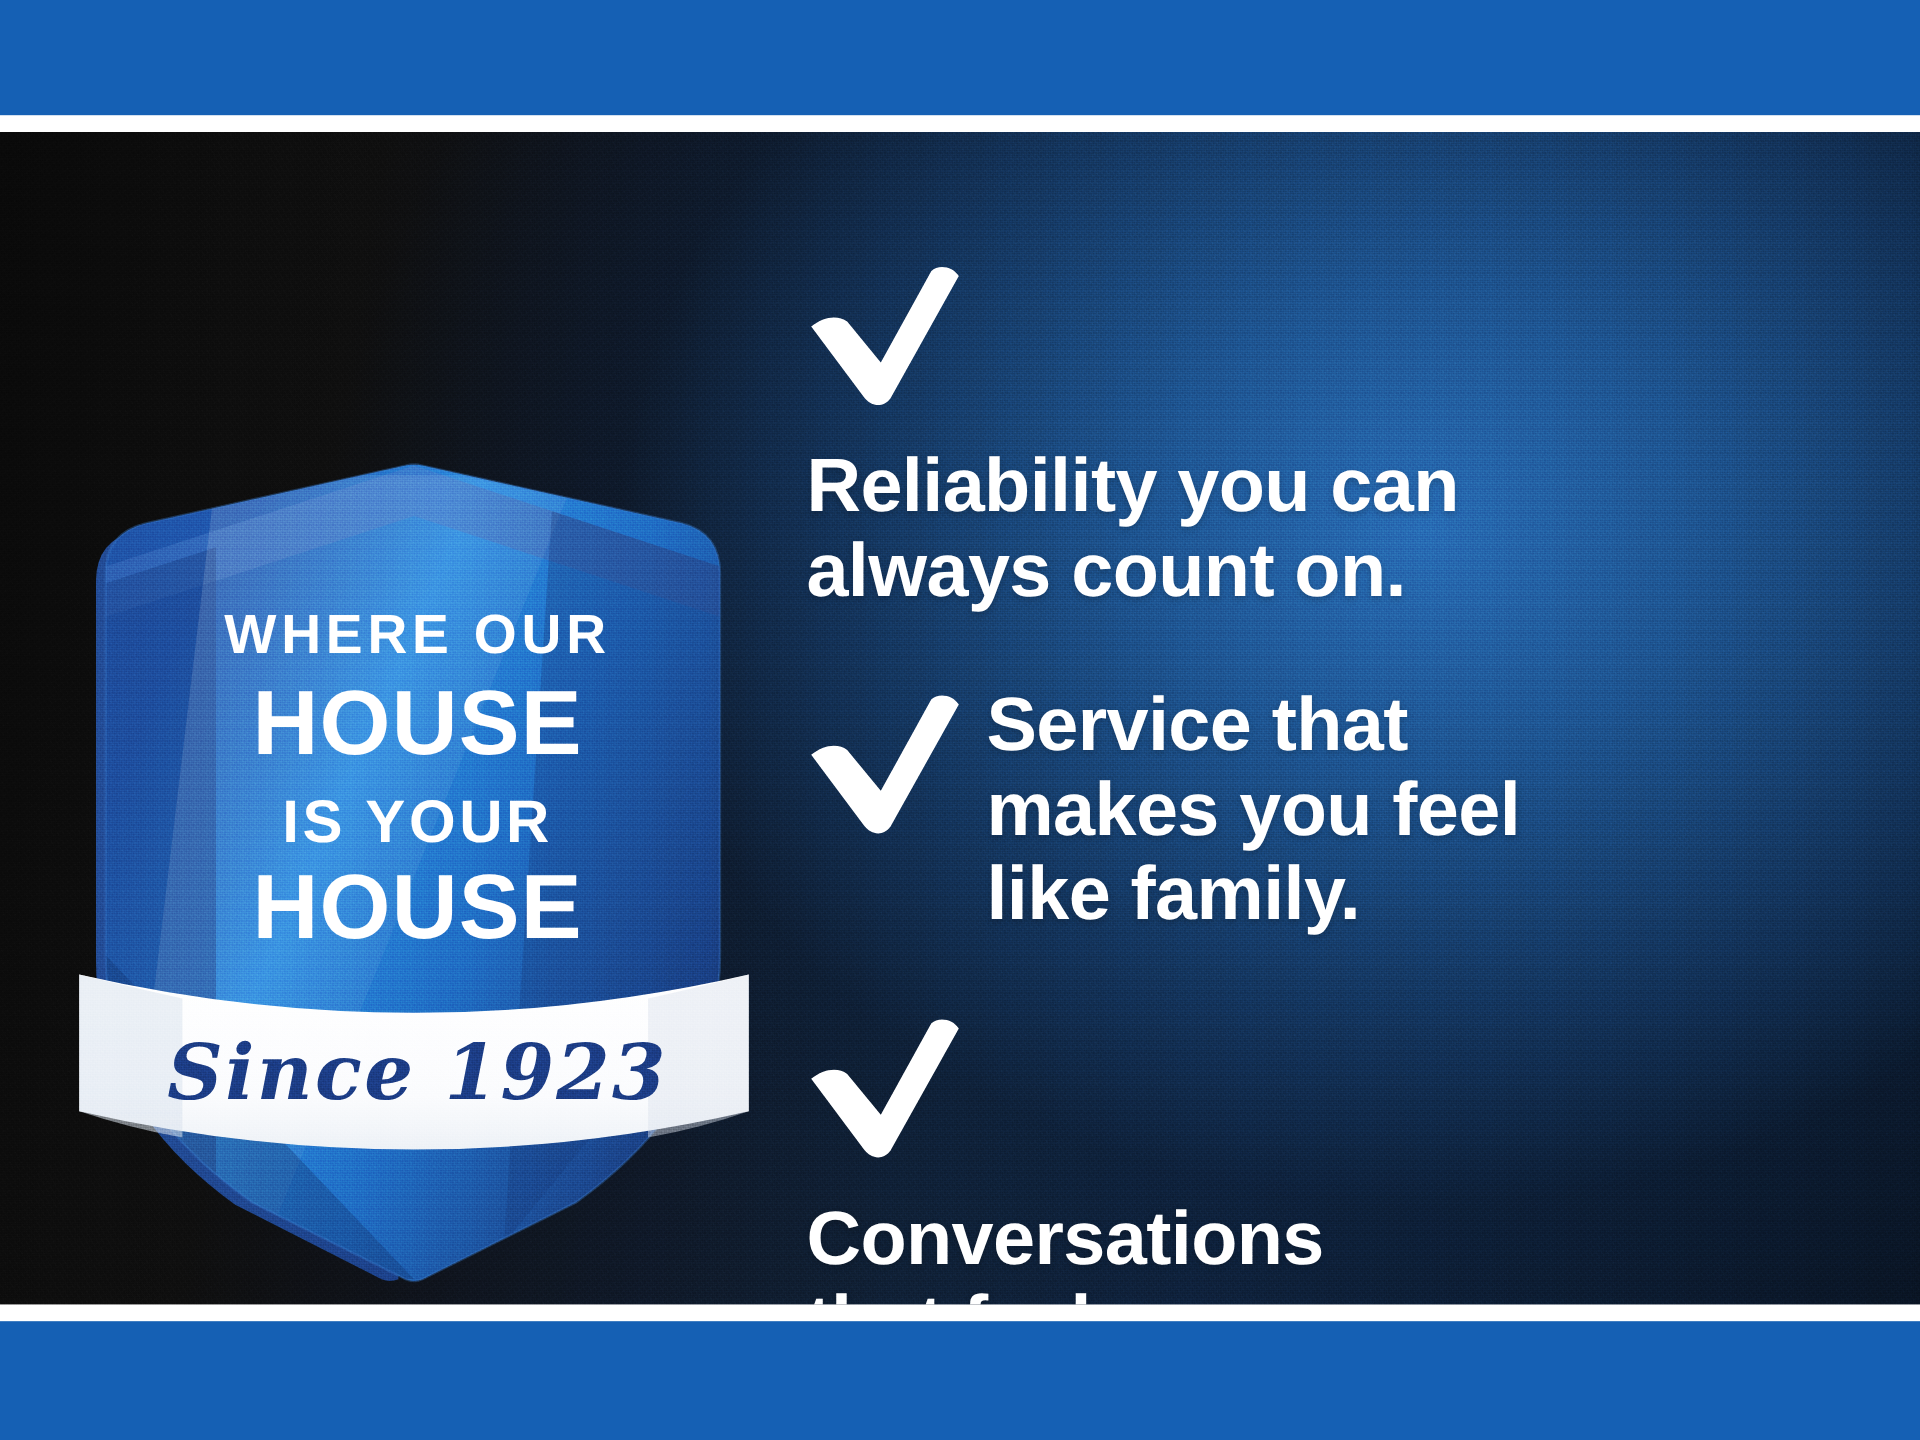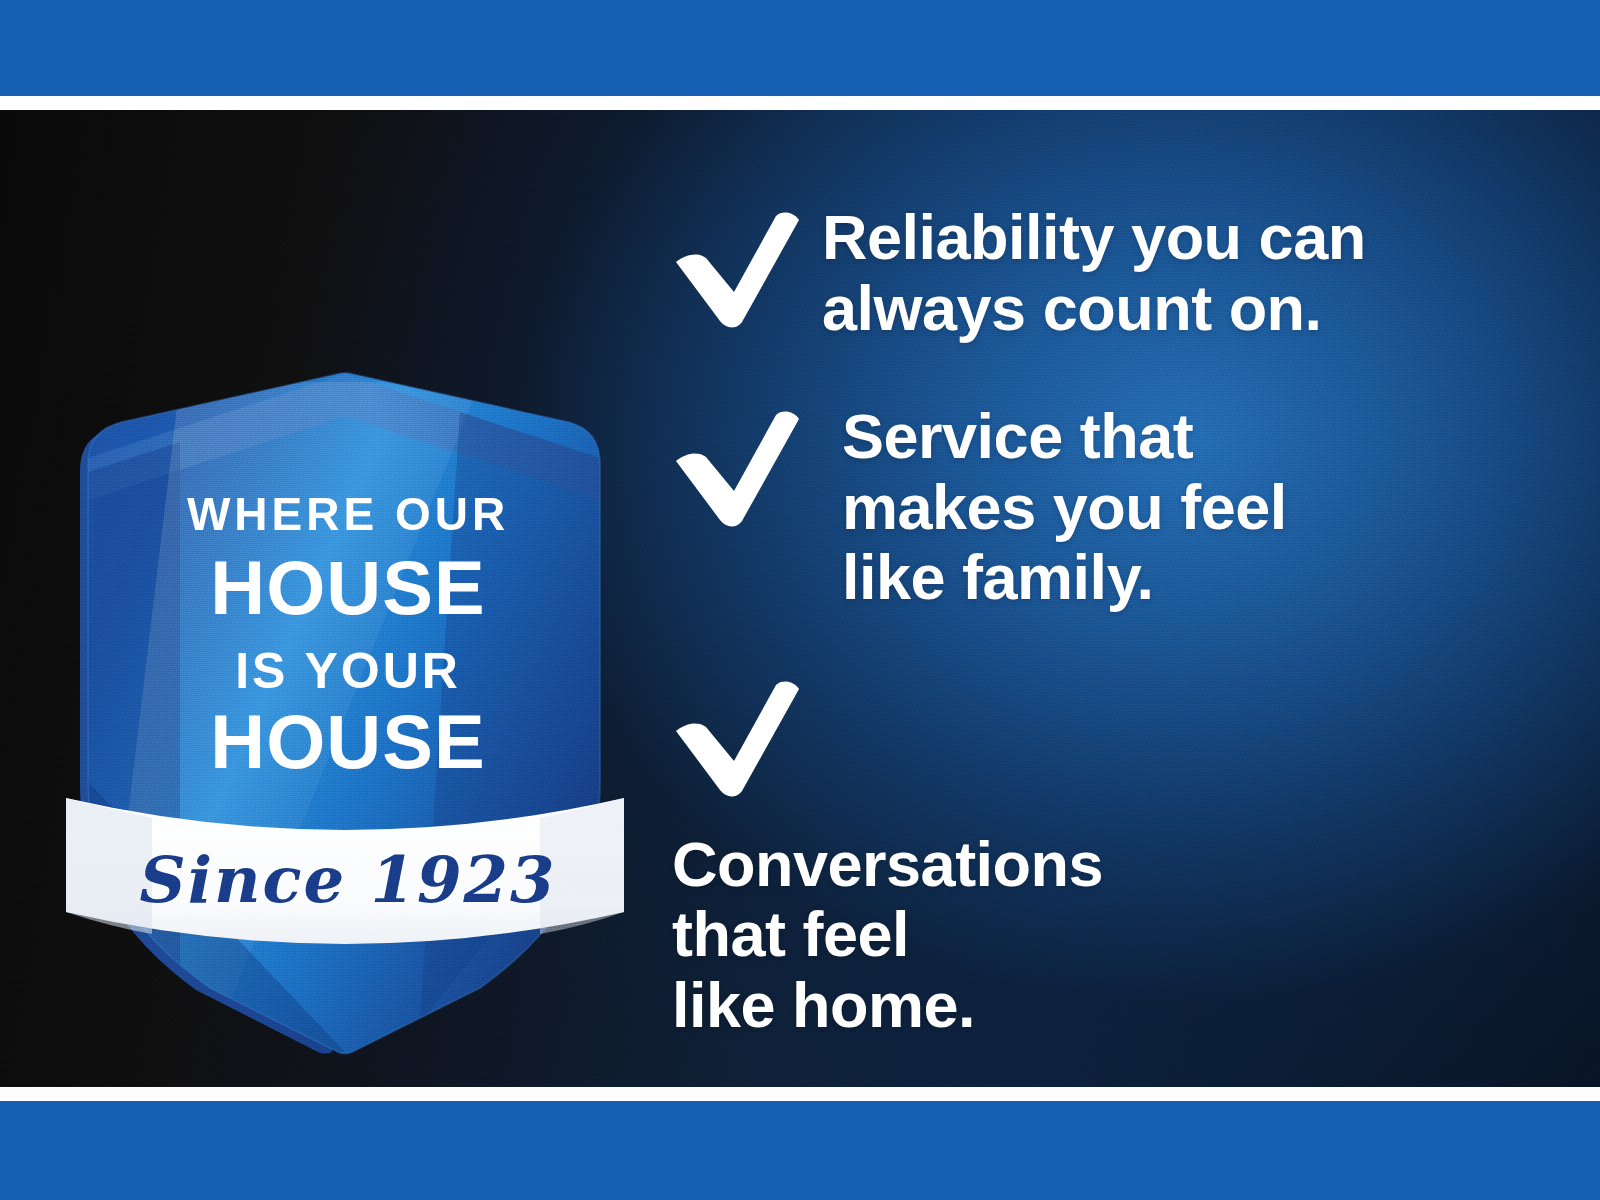--- a/index.html
+++ b/index.html
@@ -81,21 +81,21 @@
     mix-blend-mode: soft-light;
     background-image:
       repeating-linear-gradient(61deg, rgba(255,255,255,0.22) 0 1px, rgba(0,0,0,0.0) 1px 4px),
       repeating-linear-gradient(149deg, rgba(255,255,255,0.18) 0 1px, rgba(0,0,0,0.0) 1px 5px);
   }
 
   
   .badge {
     position: absolute;
     left: 60px;
-    top: 152px;           
+    top: 166px;           
     width: 570px;
     height: 800px;
   }
   .badge svg { display: block; width: 100%; height: 100%; }
 
   .logo-line {
     fill: #ffffff;
     font-family: "Liberation Sans", sans-serif;
     font-weight: bold;
     text-anchor: middle;
@@ -139,22 +139,22 @@
     font-family: "Liberation Sans", sans-serif;
     font-weight: bold;
     font-size: 63px;
     line-height: 1.12;
     letter-spacing: -0.5px;
     white-space: pre-line;
     text-shadow: 0 2px 6px rgba(0,0,0,0.20);
   }
 
   
-  .bullet-1 { margin-top: 0px;   }
-  .bullet-2 { margin-top: 36px; gap: 20px;  }
+  .bullet-1 { margin-top: 10px; flex-direction: column;   }
+  .bullet-2 { margin-top: 36px;  }
   .bullet-3 { margin-top: 40px; flex-direction: column;  }
 </style>
 </head>
 <body>
 
 <div id="canvas">
 
   <div class="band band-top"></div>
 
   <div class="stage">

